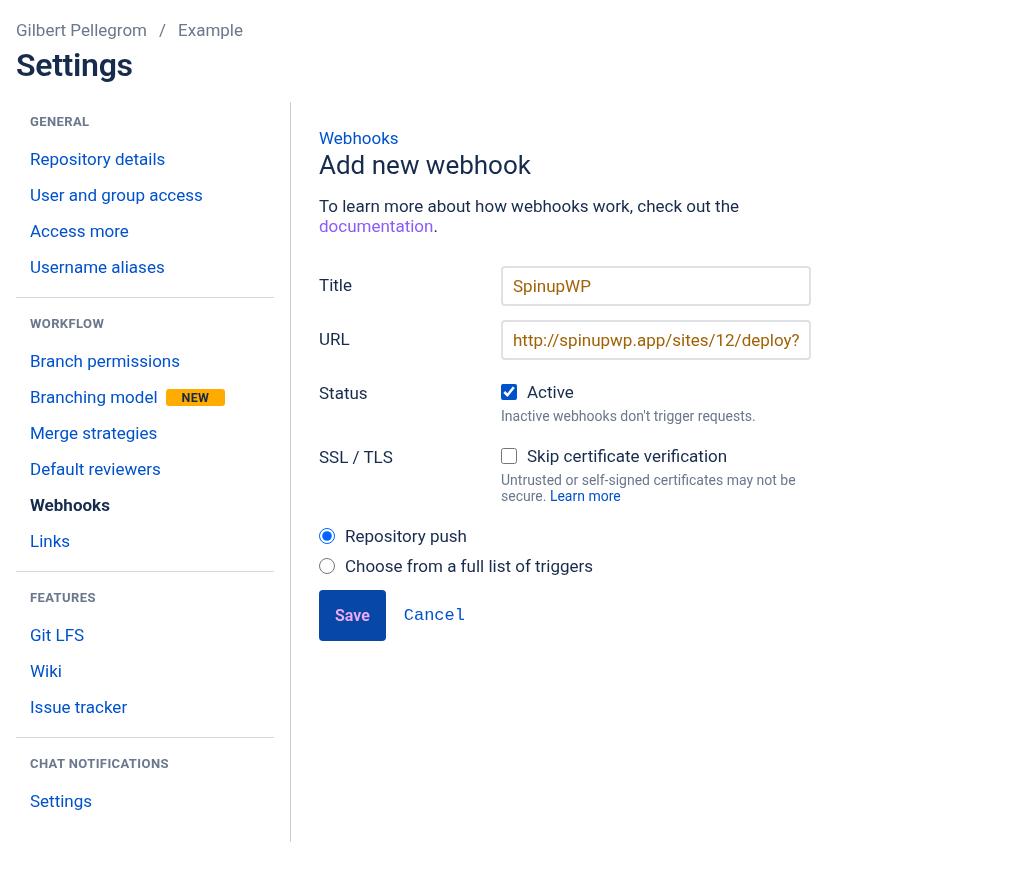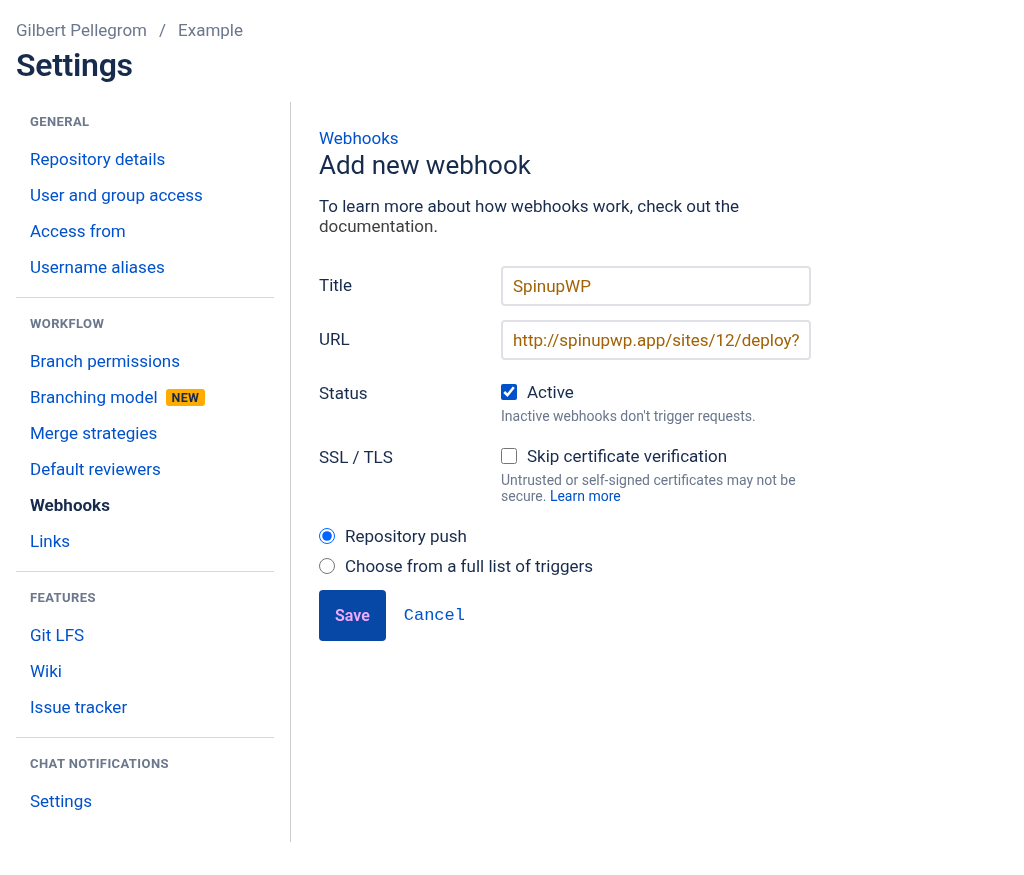--- a/index.html
+++ b/index.html
@@ -74,21 +74,21 @@
     .nav-item.active {
       color: #172B4D;
       font-weight: 700;
     }
     .badge-new {
       display: inline-block;
       background: #FFAB00;
       color: #172B4D;
       font-size: 12.5px;
       font-weight: 700;
-      padding: 1px 6px;
+      padding: 1px 16px;
       border-radius: 3px;
       letter-spacing: 0.3px;
     }
     .section-divider {
       border: none;
       border-top: 1px solid #d8d8d8;
       margin-top: 12px;
     }
     .main {
       flex: 1;
@@ -106,21 +106,21 @@
       color: #172B4D;
       margin-top: 2px;
       margin-bottom: 16px;
     }
     .intro-text {
       font-size: 17px;
       color: #172B4D;
       margin-bottom: 30px;
     }
     .intro-text a {
-      color: #404040;
+      color: #8b5cf6;
       text-decoration: none;
     }
     .form-row {
       display: flex;
       align-items: flex-start;
       margin-bottom: 14px;
     }
     .form-label {
       width: 182px;
       text-align: left;
@@ -222,21 +222,21 @@
     <nav class="sidebar">
 
       <div class="section-header">GENERAL</div>
       <div class="nav-item">
           <span>Repository details</span>
         </div>
       <div class="nav-item">
           <span>User and group access</span>
         </div>
       <div class="nav-item">
-          <span>Access from</span>
+          <span>Access more</span>
         </div>
       <div class="nav-item">
           <span>Username aliases</span>
         </div>
       <hr class="section-divider">
 
       <div class="section-header">WORKFLOW</div>
       <div class="nav-item">
           <span>Branch permissions</span>
         </div>

